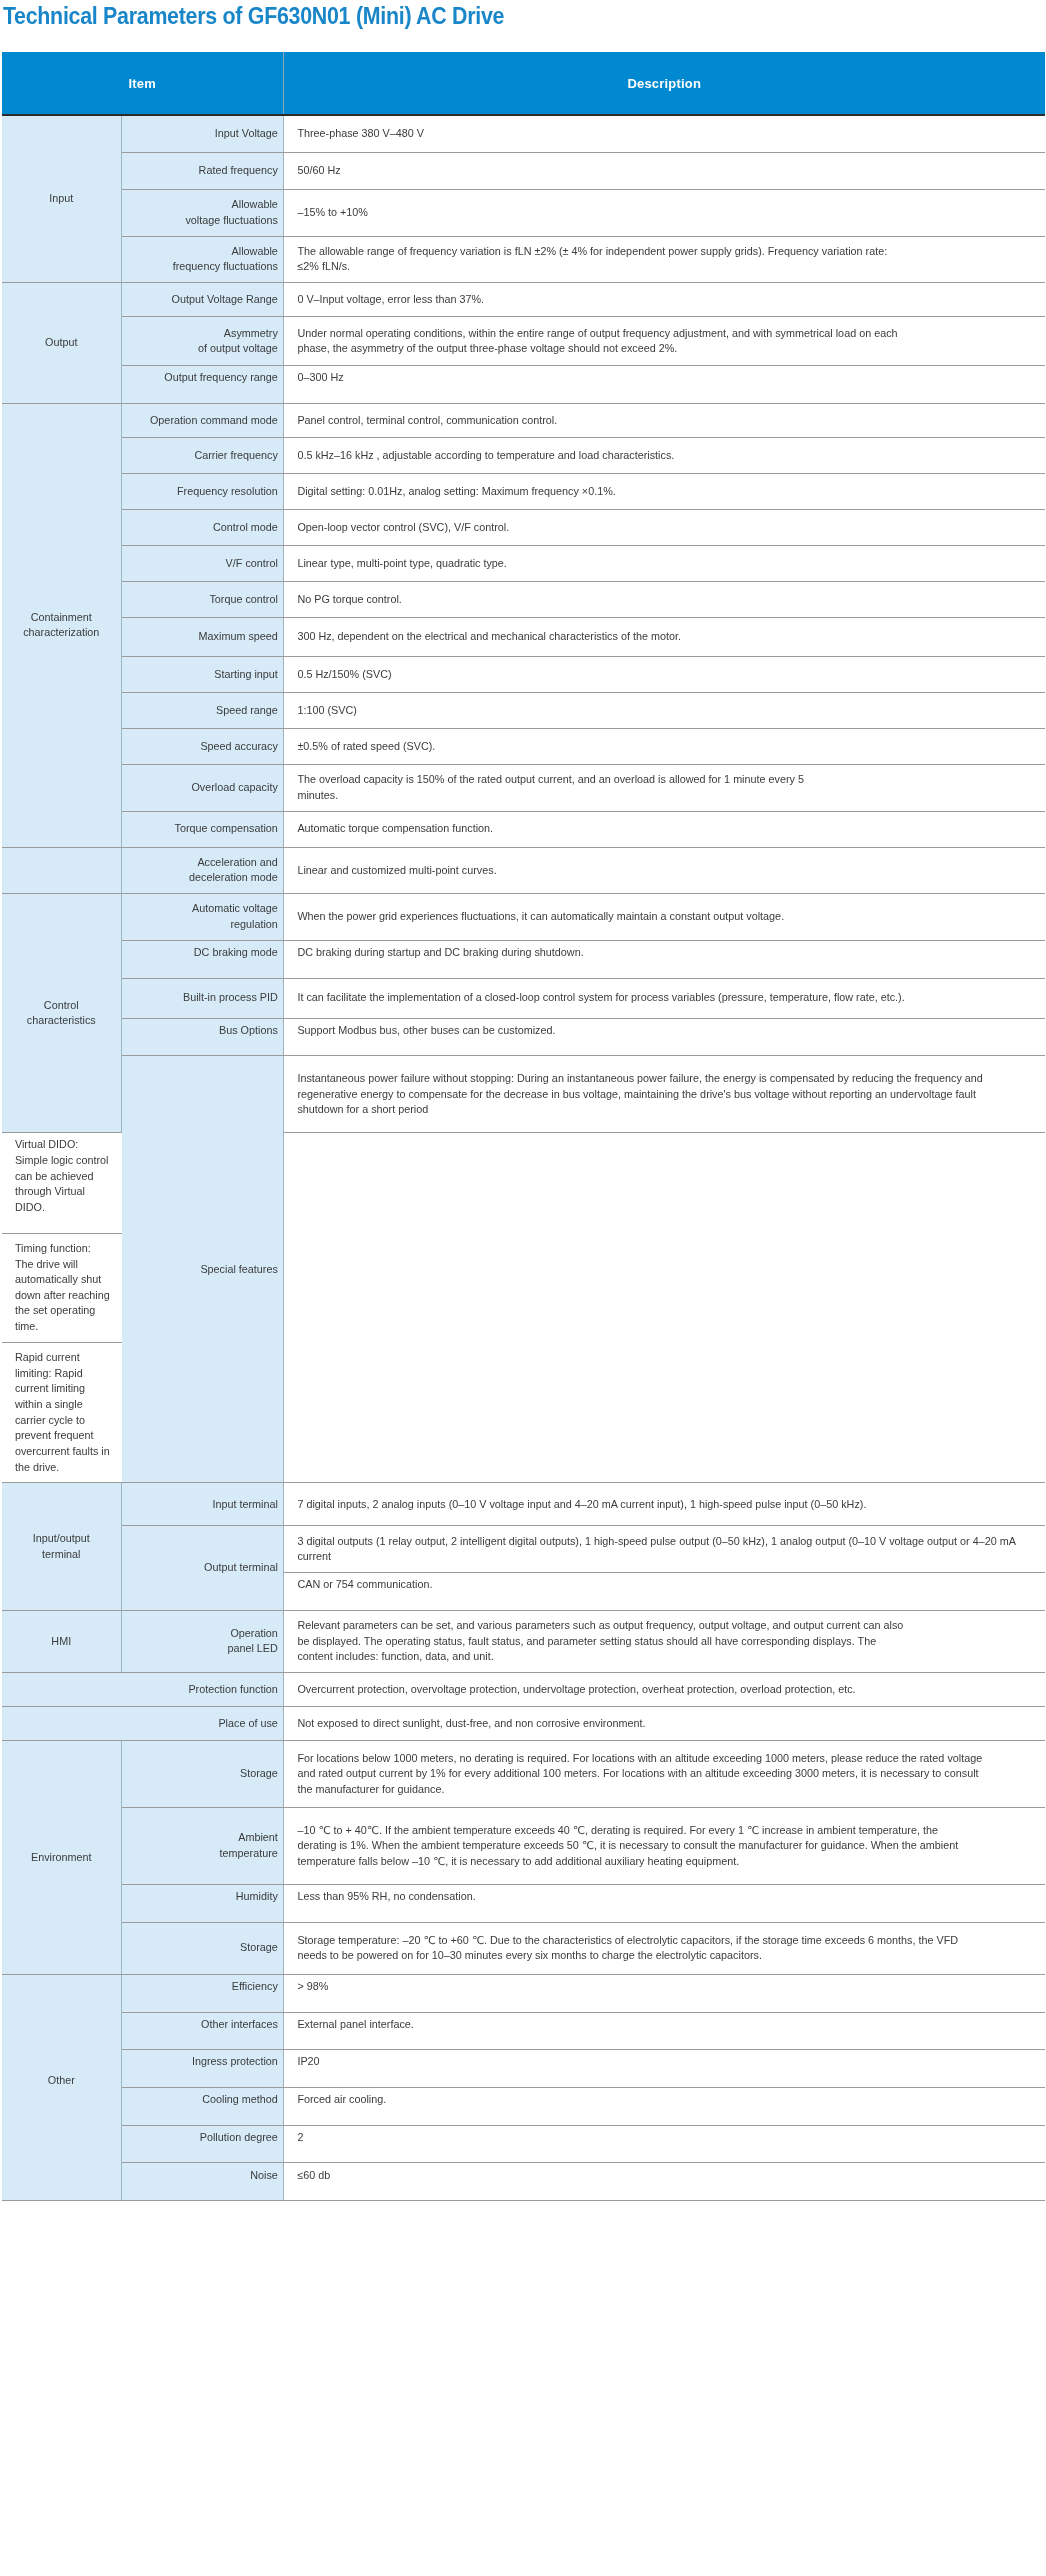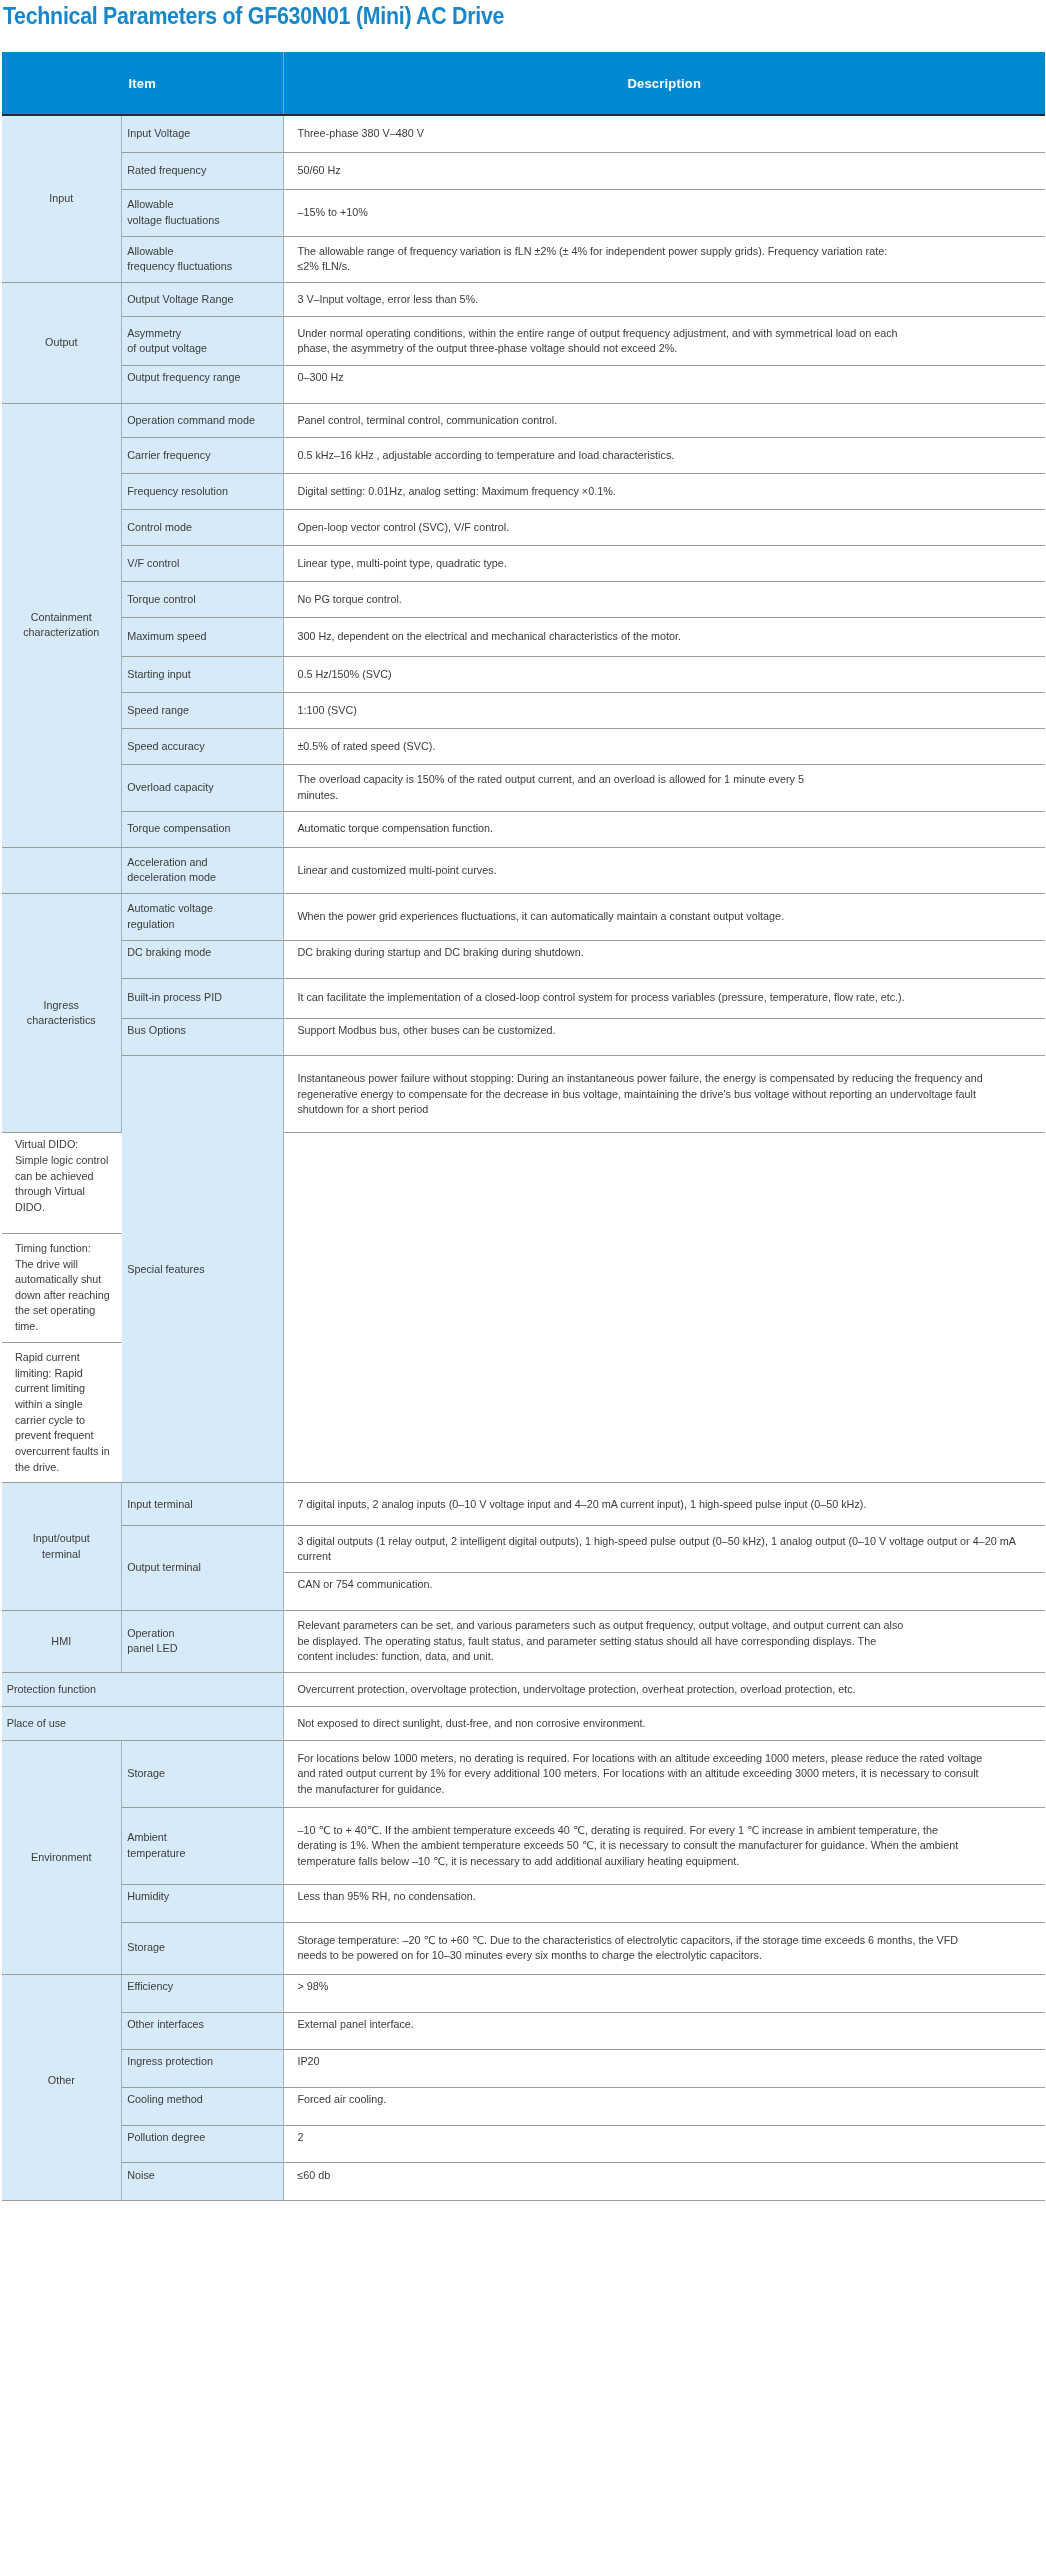--- a/index.html
+++ b/index.html
@@ -63,21 +63,21 @@
   }
   tbody td.group {
     background: #D6EAF8;
     text-align: center;
     font-size: 10.8px;
     border-left: none;
     border-right: 1px solid #9ab4c4;
   }
   tbody td.item {
     background: #D6EAF8;
-    text-align: left;
+    text-align: right;
     font-size: 10.8px;
     border-right: 1px solid #9ab4c4;
   }
   tbody td.desc {
     background: #ffffff;
     text-align: left;
     padding-left: 13.4px;
     padding-right: 11.3px;
     font-size: 10.8px;
   }
@@ -128,21 +128,21 @@
           <span>frequency fluctuations</span>
         </td>
         <td class="desc" style="max-width:761px">
           <p style="max-width:598px">The allowable range of frequency variation is fLN ±2% (± 4% for independent power supply grids). Frequency variation rate: ≤2% fLN/s.</p>
         </td>
       </tr>
 
       <tr>
         <td class="group" rowspan="3">Output</td>
         <td class="item" style="height:34px">Output Voltage Range</td>
-        <td class="desc">3 V–Input voltage, error less than 5%.</td>
+        <td class="desc">0 V–Input voltage, error less than 37%.</td>
       </tr>
       <tr>
         <td class="item" style="height:49px">
           <span>Asymmetry</span><br>
           <span>of output voltage</span>
         </td>
         <td class="desc">
           <p style="max-width:608px">Under normal operating conditions, within the entire range of output frequency adjustment, and with symmetrical load on each phase, the asymmetry of the output three-phase voltage should not exceed 2%.</p>
         </td>
       </tr>
@@ -212,21 +212,21 @@
         <td class="group nb-top"></td>
         <td class="item" style="height:41px">
           <span>Acceleration and</span><br>
           <span>deceleration mode</span>
         </td>
         <td class="desc">Linear and customized multi-point curves.</td>
       </tr>
 
       <tr>
         <td class="group" rowspan="5">
-          <span>Ingress</span><br>
+          <span>Control</span><br>
           <span>characteristics</span>
         </td>
         <td class="item" style="height:44px">
           <span>Automatic voltage</span><br>
           <span>regulation</span>
         </td>
         <td class="desc">
           <p style="max-width:495px">When the power grid experiences fluctuations, it can automatically maintain a constant output voltage.</p>
         </td>
       </tr>

